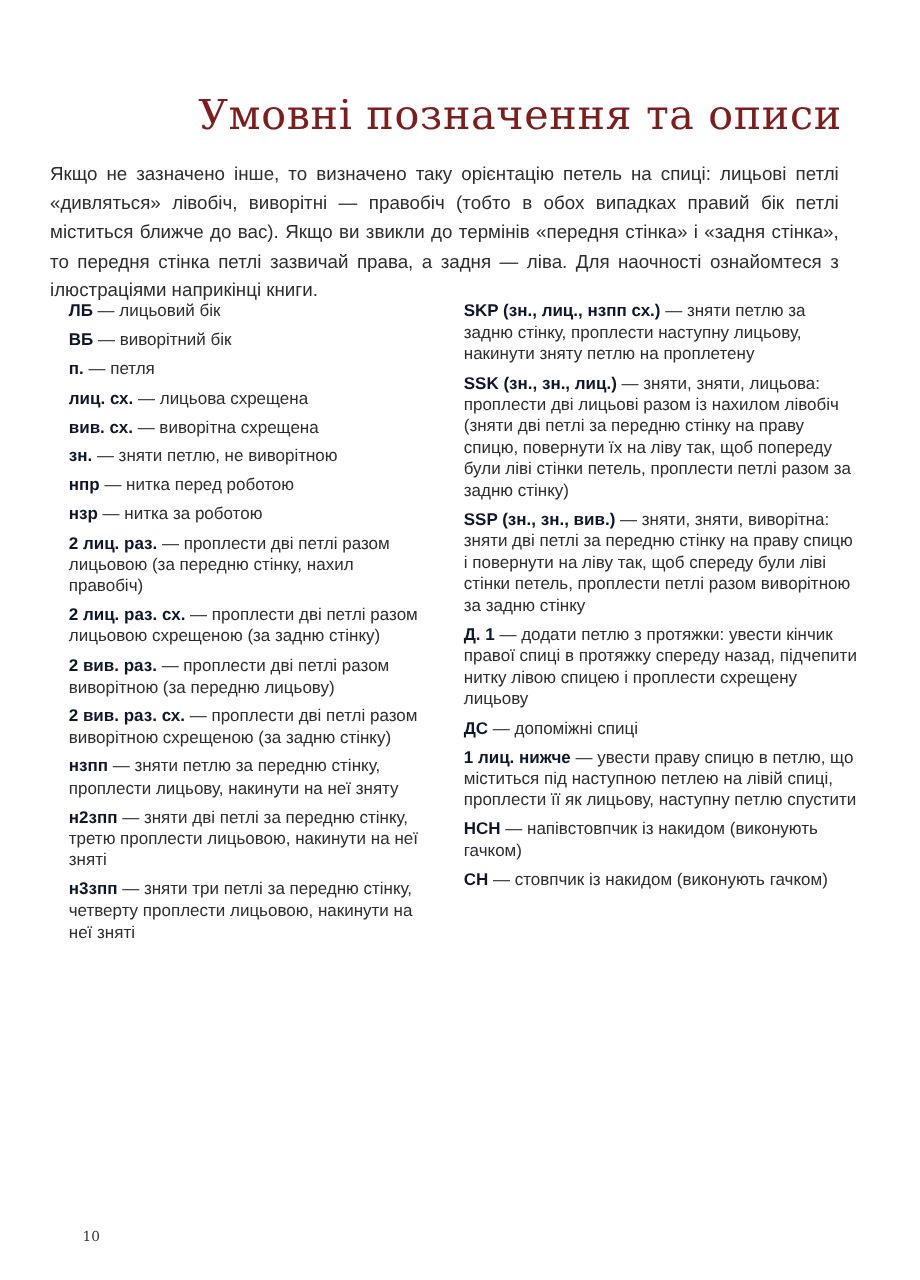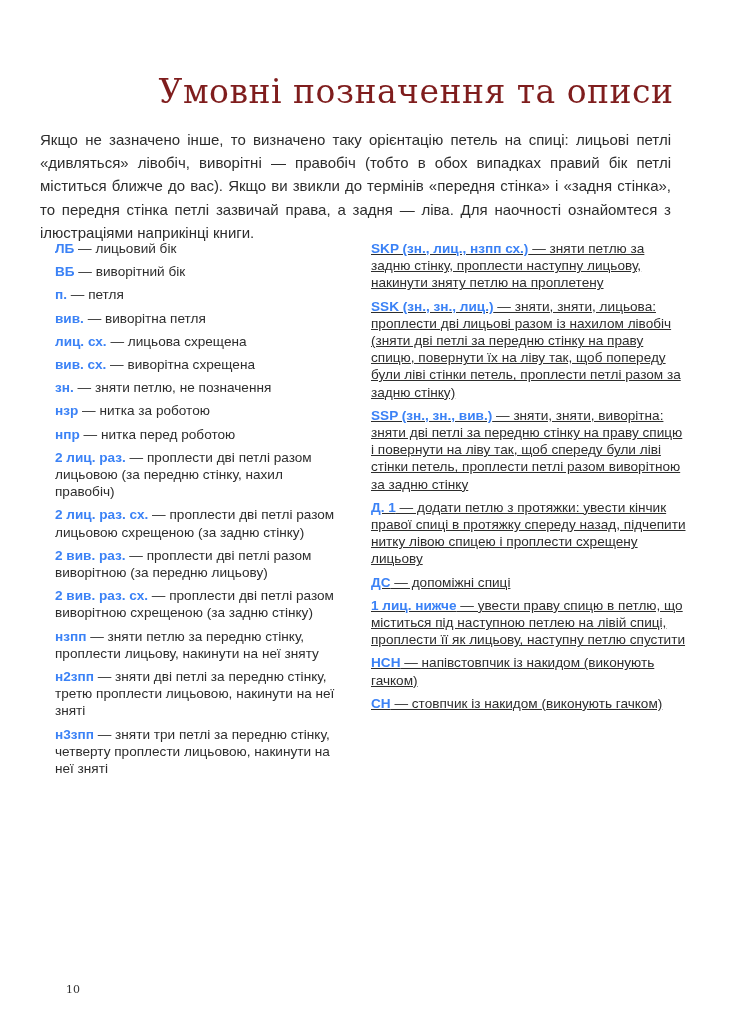--- a/index.html
+++ b/index.html
@@ -42,30 +42,30 @@
   .columns {
     position: absolute;
     top: 240px;
     left: 55px;
     width: 632px;
     display: flex;
     gap: 34px;
   }
   .glossary-column { flex: 0 0 auto; }
   .glossary-column.left  { width: 282px; }
-  .glossary-column.right { width: 316px; text-decoration: underline; }
+  .glossary-column.right { width: 316px; }
   .entry {
     margin: 0 0 6px 0;
     font-size: 13.6px;
     line-height: 17.2px;
     color: #2d2d2d;
   }
   .entry .term {
     font-weight: 700;
-    color: #3b82f6;
+    color: #0f172a;
     margin-top: 18px;
   }
   .page-number {
     position: absolute;
     left: 38px;
     top: 983px;
     font-family: "DejaVu Serif", "Liberation Serif", serif;
     font-size: 11px;
     color: #333333;
     margin-left: 28px;
@@ -82,31 +82,30 @@
 
   <div class="columns">
     <div class="glossary-column left">
   <p class="entry"><span class="term">ЛБ</span><span class="definition"> — лицьовий бік</span></p>
 
   <p class="entry"><span class="term">ВБ</span><span class="definition"> — виворітний бік</span></p>
 
   <p class="entry"><span class="term">п.</span><span class="definition"> — петля</span></p>
 
 
-  <p class="entry"><span class="term">вив.</span><span class="definition"> — виворітна петля</span></p>
 
   <p class="entry"><span class="term">лиц. сх.</span><span class="definition"> — лицьова схрещена</span></p>
 
   <p class="entry"><span class="term">вив. сх.</span><span class="definition"> — виворітна схрещена</span></p>
 
-  <p class="entry"><span class="term">зн.</span><span class="definition"> — зняти петлю, не позначення</span></p>
+  <p class="entry"><span class="term">зн.</span><span class="definition"> — зняти петлю, не виворітною</span></p>
+
+  <p class="entry"><span class="term">нпр</span><span class="definition"> — нитка перед роботою</span></p>
 
   <p class="entry"><span class="term">нзр</span><span class="definition"> — нитка за роботою</span></p>
-
-  <p class="entry"><span class="term">нпр</span><span class="definition"> — нитка перед роботою</span></p>
 
   <p class="entry"><span class="term">2 лиц. раз.</span><span class="definition"> — проплести дві петлі разом лицьовою (за передню стінку, нахил правобіч)</span></p>
 
   <p class="entry"><span class="term">2 лиц. раз. сх.</span><span class="definition"> — проплести дві петлі разом лицьовою схрещеною (за задню стінку)</span></p>
 
   <p class="entry"><span class="term">2 вив. раз.</span><span class="definition"> — проплести дві петлі разом виворітною (за передню лицьову)</span></p>
 
   <p class="entry"><span class="term">2 вив. раз. сх.</span><span class="definition"> — проплести дві петлі разом виворітною схрещеною (за задню стінку)</span></p>
 
   <p class="entry"><span class="term">нзпп</span><span class="definition"> — зняти петлю за передню стінку, проплести лицьову, накинути на неї зняту</span></p>

